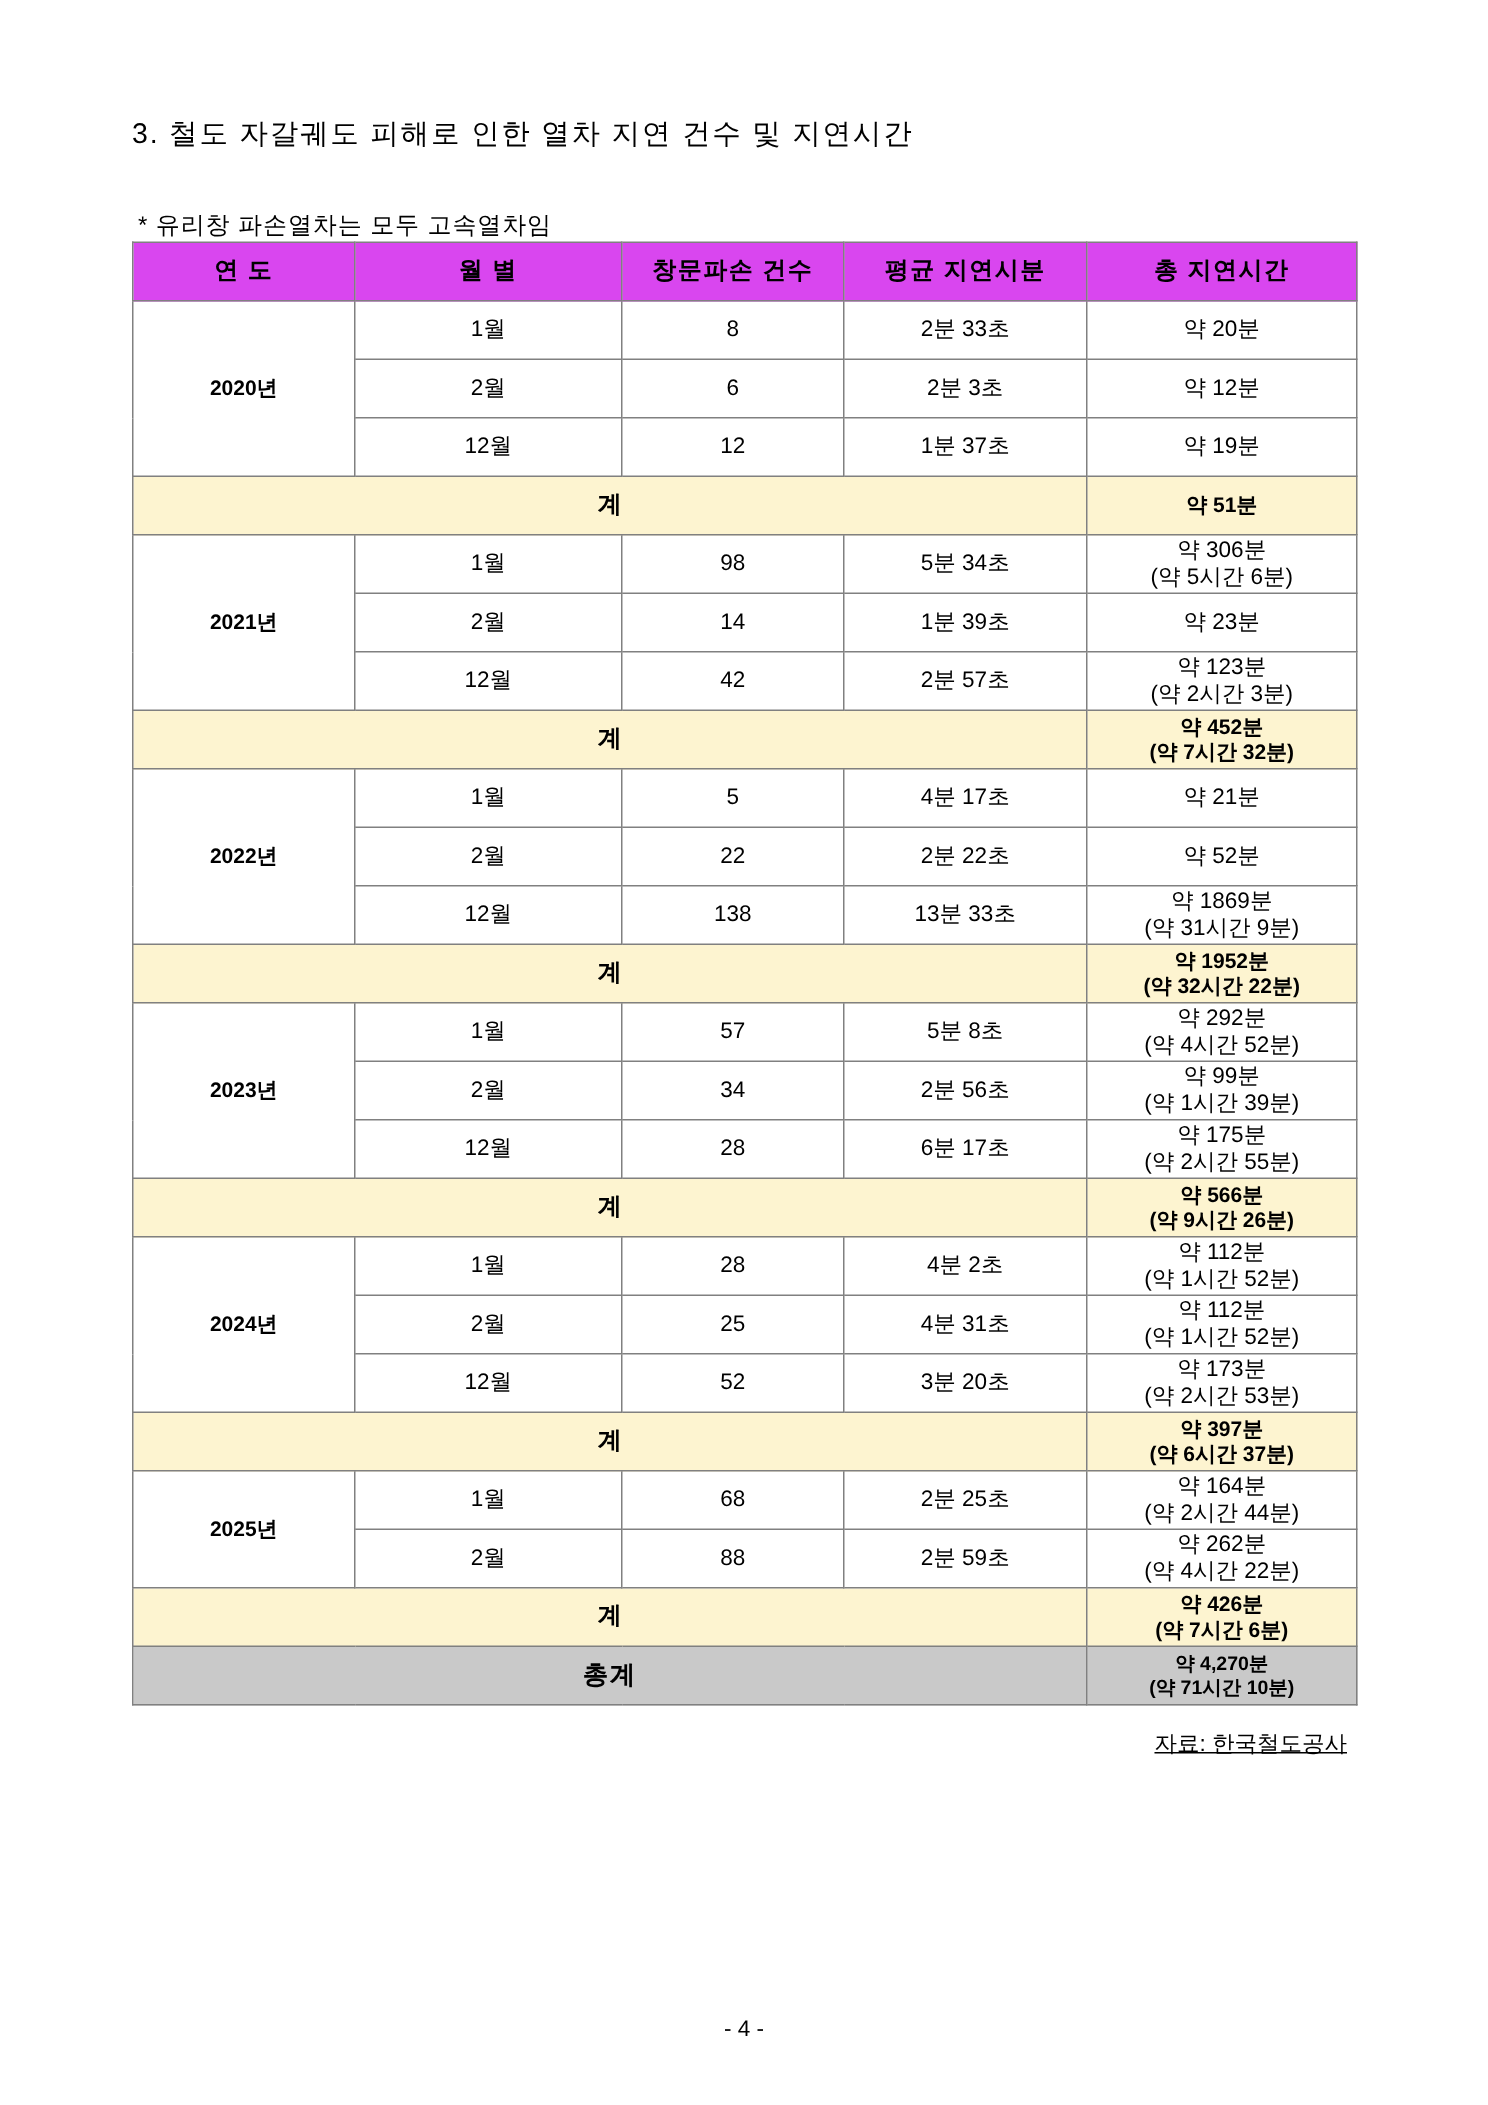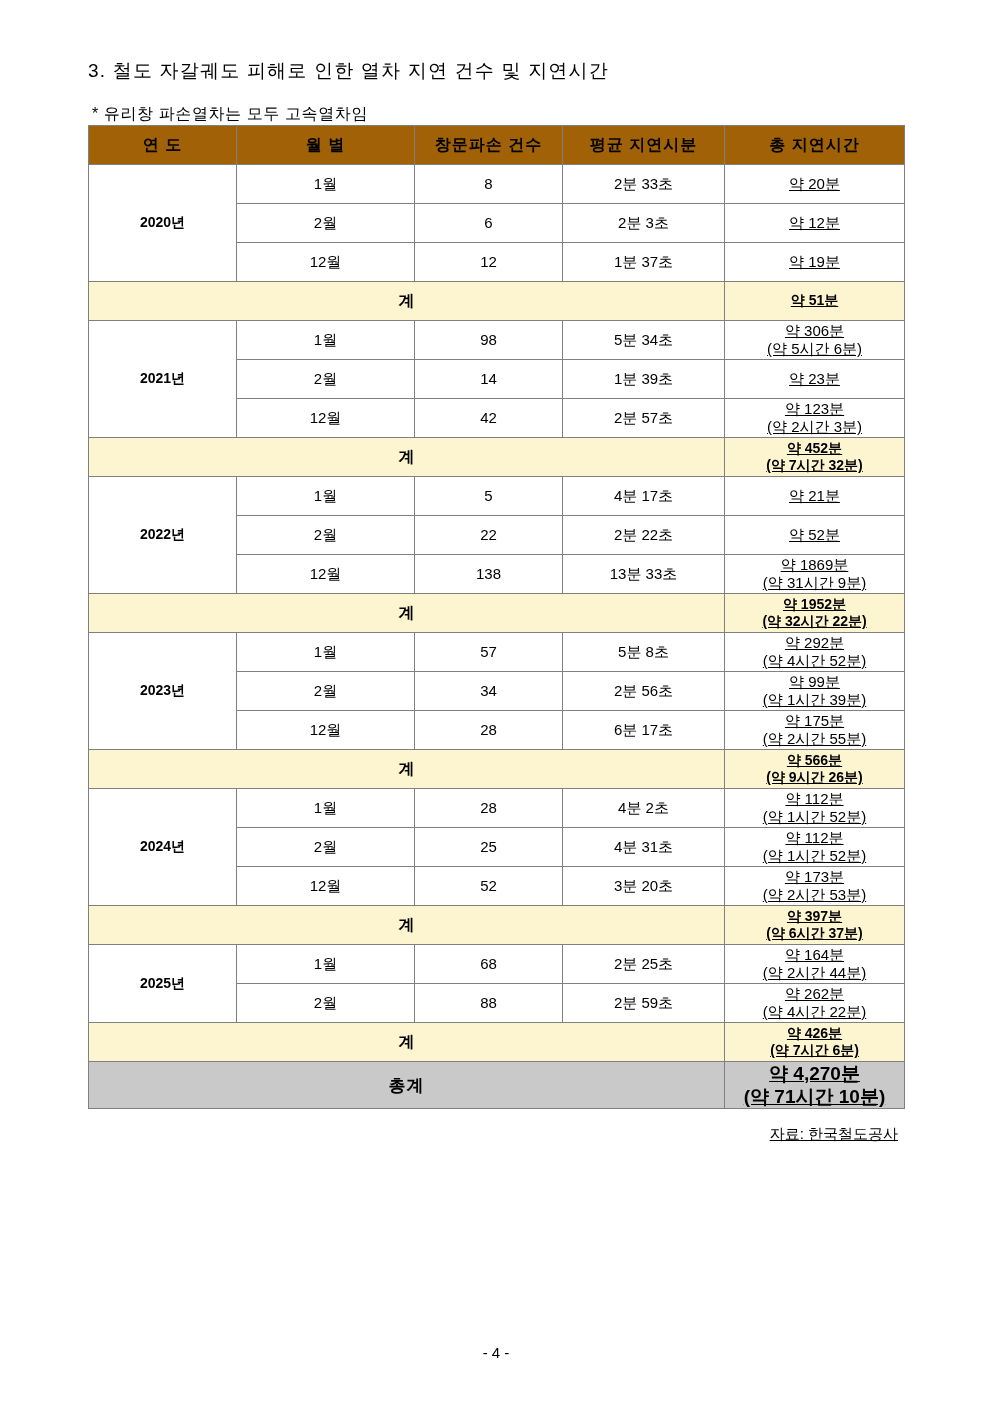--- a/index.html
+++ b/index.html
@@ -11,34 +11,34 @@
     width: 992px;
     height: 1403px;
     font-family: "Liberation Sans", sans-serif;
     color: #000000;
     position: relative;
   }
   .page {
     width: 992px;
     height: 1008px;
     box-sizing: border-box;
-    padding: 50px 88px 0 88px;
+    padding: 68px 88px 0 88px;
     position: relative;
   }
   .doc-title {
     font-size: 19px;
     letter-spacing: 1.2px;
     margin: 8px 0 0 0;
     font-weight: 400;
     white-space: nowrap;
   }
   .doc-note {
     font-size: 16px;
     letter-spacing: 0.6px;
-    margin: 20px 0 0 4px;
+    margin: 38px 0 0 4px;
     font-weight: 400;
   }
   .unit-line {
     text-align: right;
     font-size: 15px;
     margin: 22px 8px 6px 0;
   }
   table.main {
     border-collapse: collapse;
     width: 816px;
@@ -47,21 +47,21 @@
   }
   table.main th, table.main td {
     border: 1px solid #808080;
     text-align: center;
     vertical-align: middle;
     padding: 0;
     height: 38px;
     line-height: 1.25;
   }
   thead th {
-    background: #a16207;
+    background: #d946ef;
     font-weight: 700;
     font-size: 16px;
     letter-spacing: 1px;
     height: 40px;
   }
   td.year-cell {
     font-size: 14px;
     font-weight: bold;
   }
   tr.sum-row td {
@@ -78,27 +78,26 @@
   tr.total-row td {
     background: #c9c9c9;
     font-weight: 700;
   }
   tr.total-row td.total-label {
     font-size: 17px;
     letter-spacing: 1px;
     margin-top: 40px;
   }
   tr.total-row td.total-value {
-    font-size: 19px;
+    font-size: 13px;
     margin-top: 29px;
   }
   .two-line {
     display: block;
     line-height: 1.22;
-    text-decoration: underline;
   }
   .src-line {
     text-align: right;
     font-size: 15px;
     margin-top: 16px;
     padding-right: 6px;
     text-decoration: underline;
   }
   .page-number {
     position: absolute;

